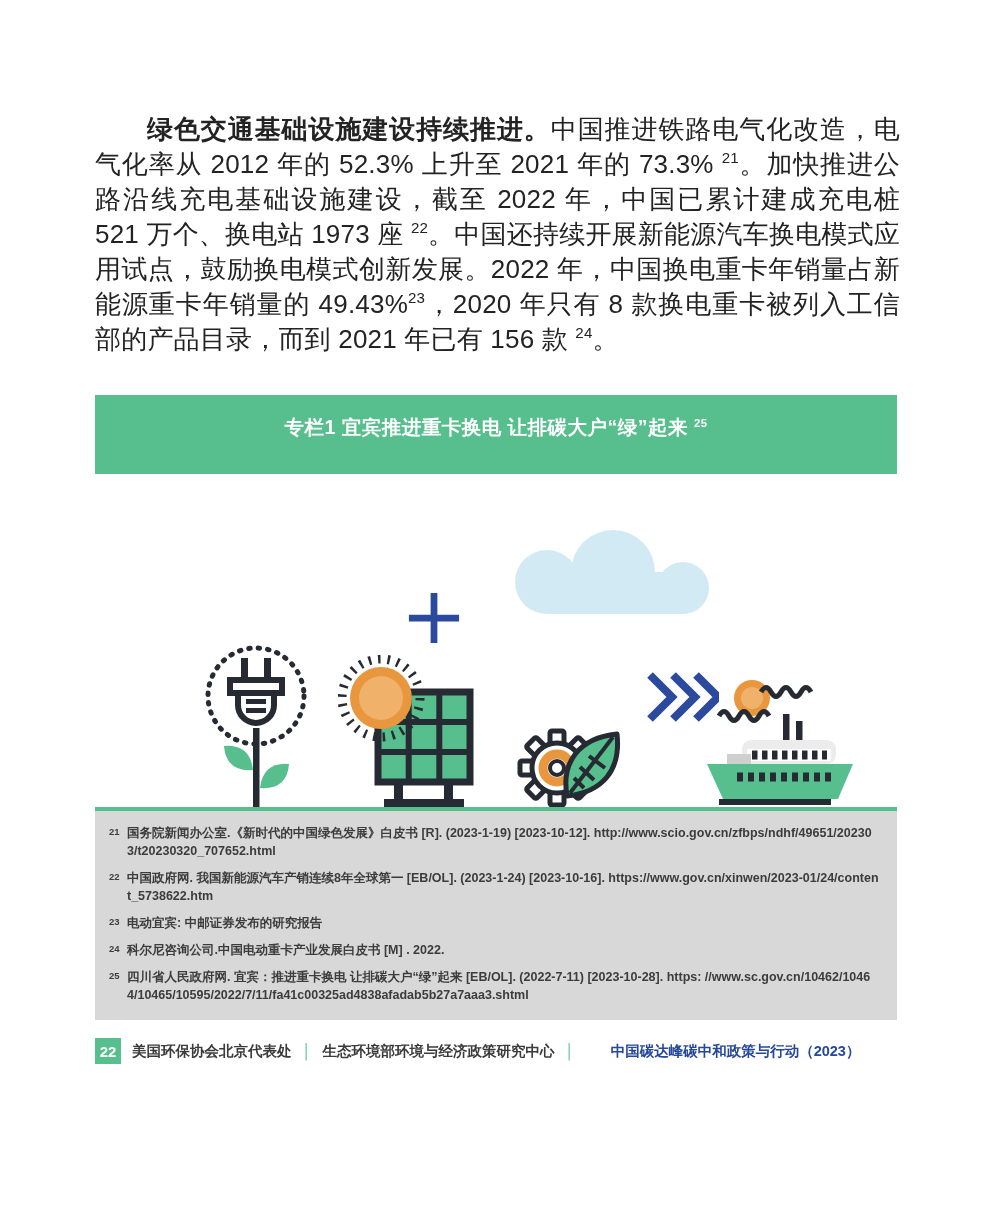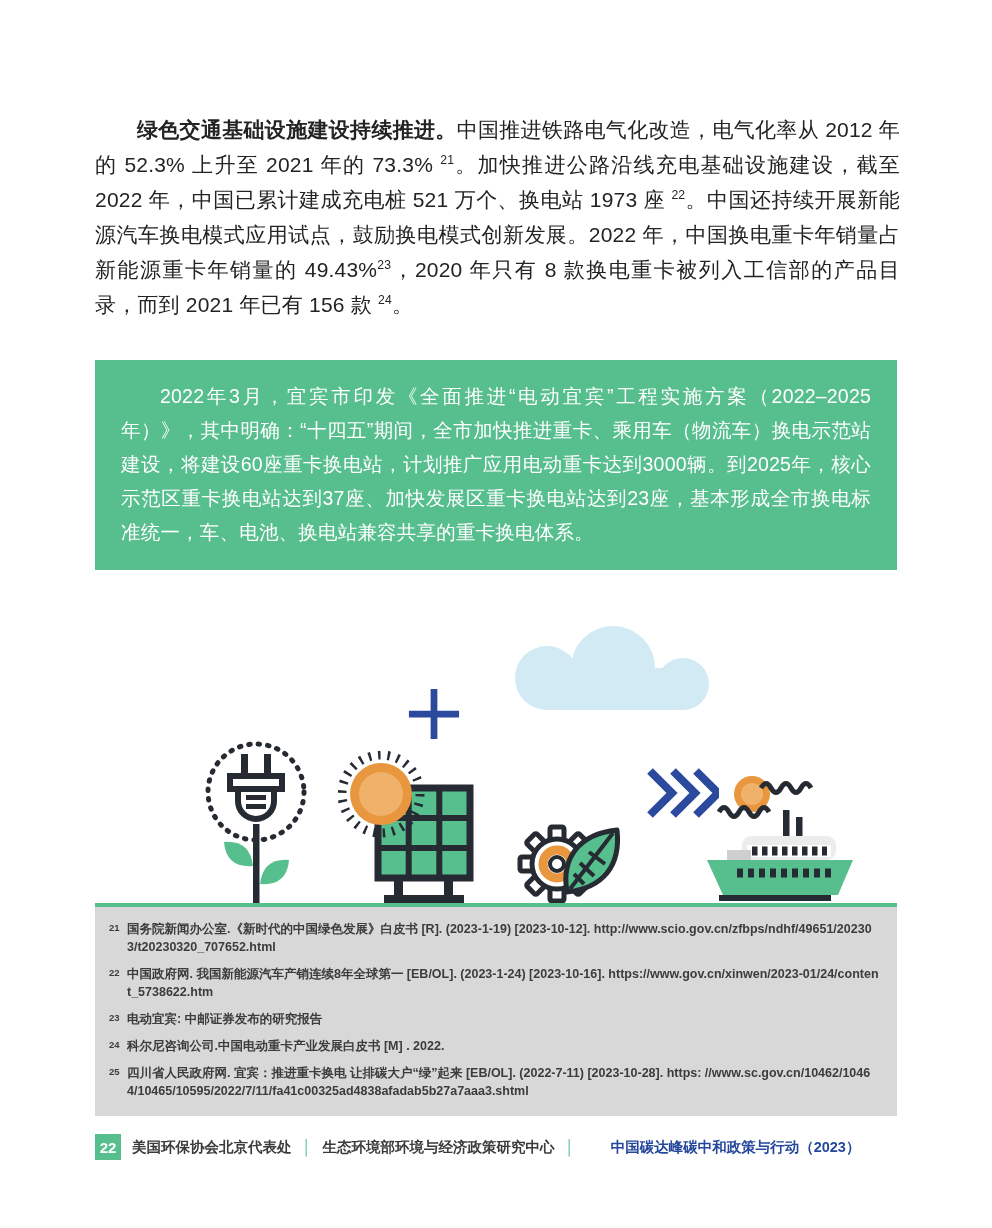--- a/index.html
+++ b/index.html
@@ -7,21 +7,21 @@
   body {
     width:992px; height:1228px; position:relative; overflow:hidden;
     font-family:"Liberation Sans","DejaVu Sans",sans-serif;
     color:var(--text-ink,#222);
   }
   sup { font-size:0.58em; vertical-align:super; line-height:0; }
 
   
   .main-paragraph {
     margin:112px 92px 0 95px;
-    font-size:21px; line-height:35px; text-align:justify;
+    font-size:26px; line-height:35px; text-align:justify;
     text-indent:2em; color:var(--text-ink,#232323);
     letter-spacing:0.2px;
   }
   .main-paragraph b { font-weight:bold; }
 
   
   .callout {
     margin:38px 95px 0 95px;
     background:var(--green,#57be8e);
     color:#ffffff;
@@ -90,21 +90,21 @@
   }
   .footer-sep { color:var(--green,#57be8e); margin:0 11px; font-weight:normal; }
   .report-title { color:var(--footer-blue,#26489b);padding-left:25px; }
 </style>
 </head>
 <body>
 
 <p class="main-paragraph"><b>绿色交通基础设施建设持续推进。</b>中国推进铁路电气化改造，电气化率从 2012 年的 52.3% 上升至 2021 年的 73.3% <sup>21</sup>。加快推进公路沿线充电基础设施建设，截至 2022 年，中国已累计建成充电桩 521 万个、换电站 1973 座 <sup>22</sup>。中国还持续开展新能源汽车换电模式应用试点，鼓励换电模式创新发展。2022 年，中国换电重卡年销量占新能源重卡年销量的 49.43%<sup>23</sup>，2020 年只有 8 款换电重卡被列入工信部的产品目录，而到 2021 年已有 156 款 <sup>24</sup>。</p>
 
 <section class="callout">
-  <p class="callout-body">2022年3月，宜宾市印发《全面推进“电动宜宾”工程实施方案（2022–2025年）》，其中明确：“十四五”期间，全市加快推进重卡、乘用车（物流车）换电示范站建设，将建设60座重卡换电站，计划推广应用电动重卡达到3000辆。到2025年，核心示范区重卡换电站达到37座、加快发展区重卡换电站达到23座，基本形成全市换电标准统一，车、电池、换电站兼容共享的重卡换电体系。</p>
+  <div class="callout-title">专栏1  宜宾推进重卡换电 让排碳大户“绿”起来 <sup>25</sup></div>
 </section>
 
 <div class="illustration">
 
   <svg class="icon-abs cloud-icon" viewBox="0 0 212 86">
     <circle class="f-cloud" cx="44" cy="54" r="32"></circle>
     <circle class="f-cloud" cx="110" cy="44" r="42"></circle>
     <circle class="f-cloud" cx="180" cy="60" r="26"></circle>
     <rect class="f-cloud" x="44" y="44" width="136" height="42"></rect>
   </svg>

